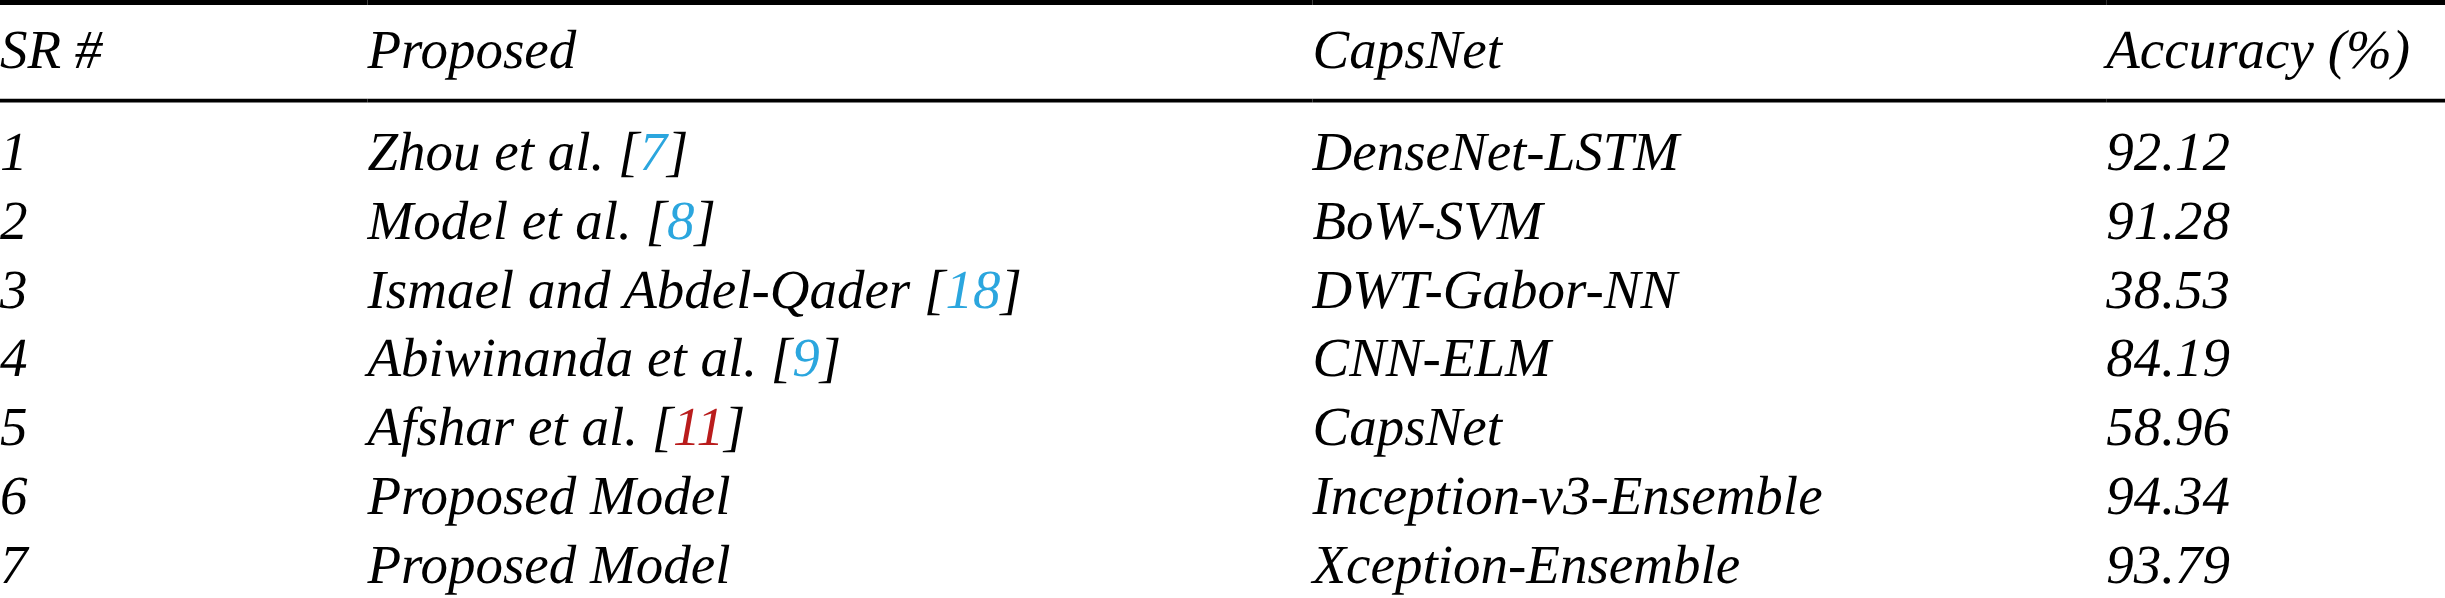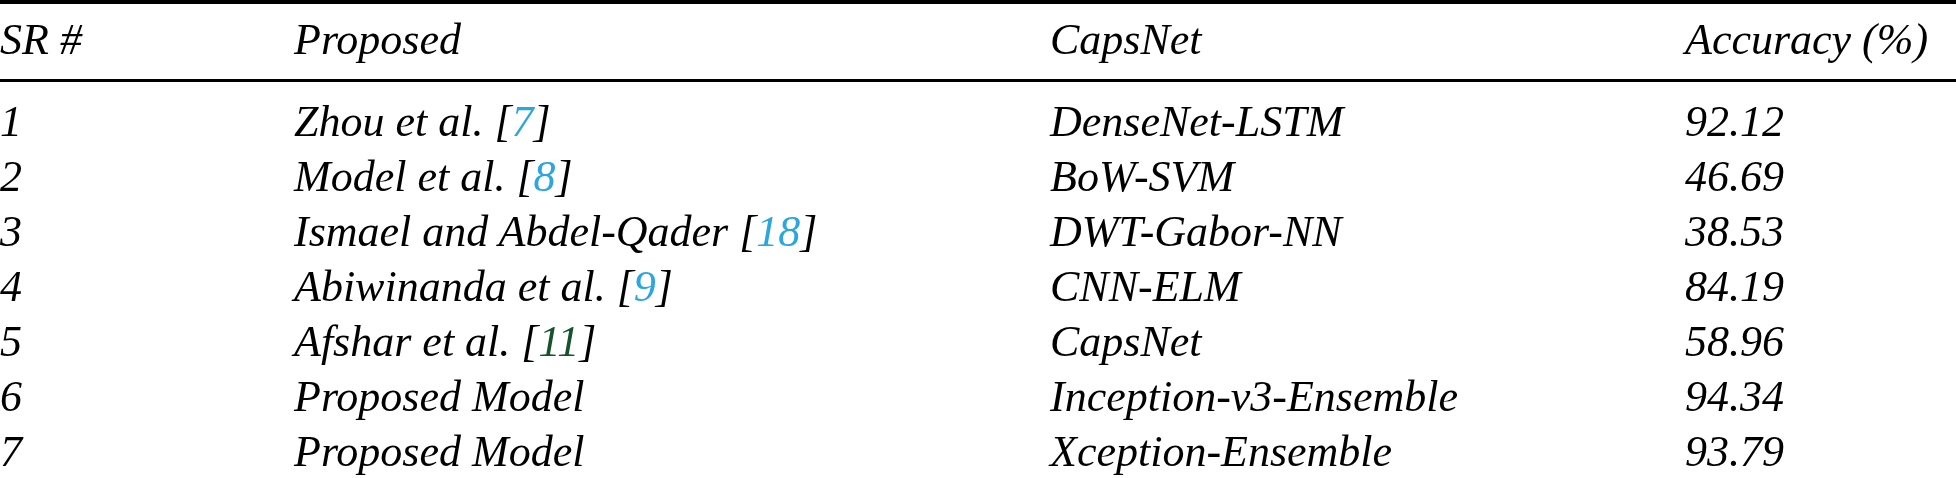--- a/index.html
+++ b/index.html
@@ -95,37 +95,37 @@
         <tr>
           <td class="cell-sr">1</td>
           <td class="cell-authors"><span>Zhou et al.</span> <span><span class="bracket">[</span><span class="cite-num" style="color: rgb(43, 166, 222);">7</span><span class="bracket">]</span></span></td>
           <td class="cell-models">DenseNet-LSTM</td>
           <td class="cell-acc">92.12</td>
         </tr>
         <tr>
           <td class="cell-sr">2</td>
           <td class="cell-authors"><span>Model et al.</span> <span><span class="bracket">[</span><span class="cite-num" style="color: rgb(43, 166, 222);">8</span><span class="bracket">]</span></span></td>
           <td class="cell-models">BoW-SVM</td>
-          <td class="cell-acc">46.69</td>
+          <td class="cell-acc">91.28</td>
         </tr>
         <tr>
           <td class="cell-sr">3</td>
           <td class="cell-authors"><span>Ismael and Abdel-Qader</span> <span><span class="bracket">[</span><span class="cite-num" style="color: rgb(43, 166, 222);">18</span><span class="bracket">]</span></span></td>
           <td class="cell-models">DWT-Gabor-NN</td>
           <td class="cell-acc">38.53</td>
         </tr>
         <tr>
           <td class="cell-sr">4</td>
           <td class="cell-authors"><span>Abiwinanda et al.</span> <span><span class="bracket">[</span><span class="cite-num" style="color: rgb(43, 166, 222);">9</span><span class="bracket">]</span></span></td>
           <td class="cell-models">CNN-ELM</td>
           <td class="cell-acc">84.19</td>
         </tr>
         <tr>
           <td class="cell-sr">5</td>
-          <td class="cell-authors"><span>Afshar et al.</span> <span><span class="bracket">[</span><span class="cite-num" style="color: #14532d;">11</span><span class="bracket">]</span></span></td>
+          <td class="cell-authors"><span>Afshar et al.</span> <span><span class="bracket">[</span><span class="cite-num" style="color: #b91c1c;">11</span><span class="bracket">]</span></span></td>
           <td class="cell-models">CapsNet</td>
           <td class="cell-acc">58.96</td>
         </tr>
         <tr>
           <td class="cell-sr">6</td>
           <td class="cell-authors"><span>Proposed Model</span></td>
           <td class="cell-models">Inception-v3-Ensemble</td>
           <td class="cell-acc">94.34</td>
         </tr>
         <tr>

